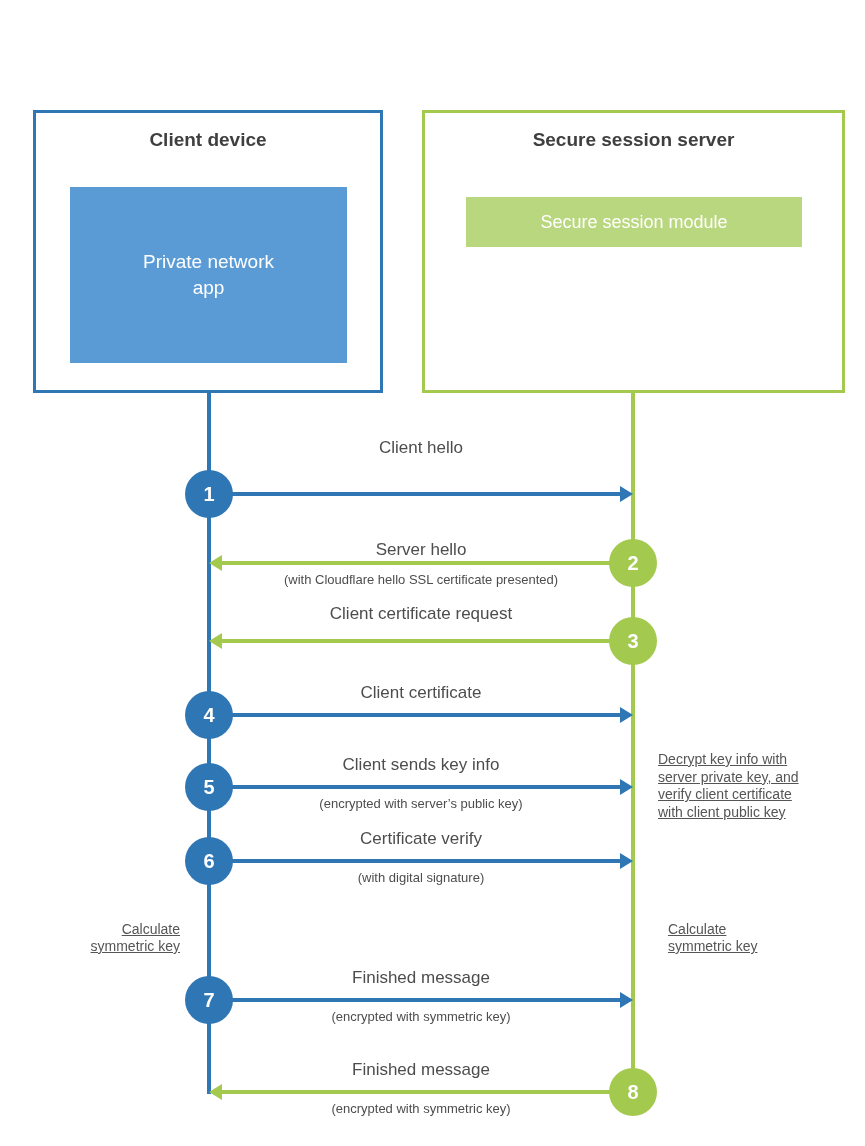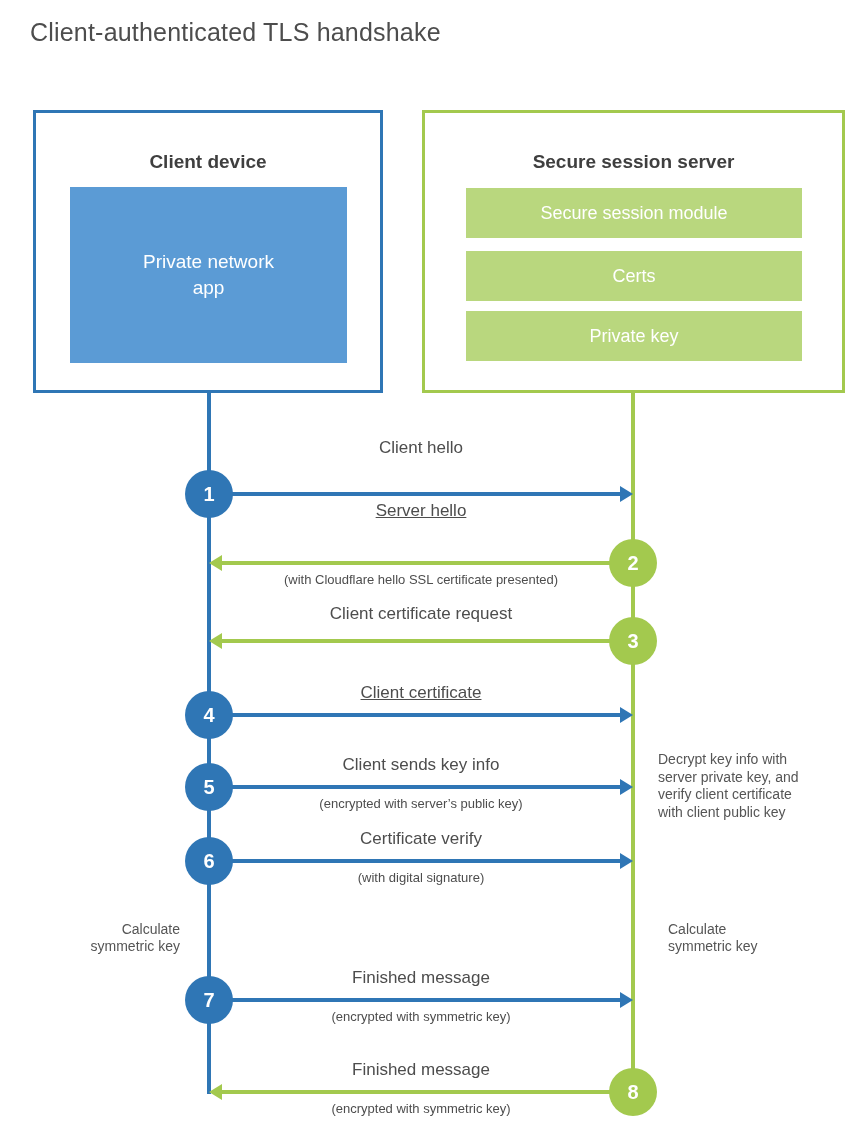--- a/index.html
+++ b/index.html
@@ -25,21 +25,21 @@
     position: absolute;
     top: 110px;
     height: 283px;
     background: #ffffff;
   }
   #client-box { left: 33px; width: 350px; border: 3px solid var(--blue); }
   #server-box { left: 422px; width: 423px; border: 3px solid var(--green); }
   .actor-title {
     width: 100%;
     text-align: center;
-    padding-top: 38px;
+    padding-top: 16px;
     font-size: 19px;
     font-weight: bold;
     color: #3f3f3f;
   }
   .client-app {
     position: absolute;
     left: 70px; top: 187px;
     width: 277px; height: 176px;
     background: var(--blueFill);
     color: #ffffff;
@@ -92,79 +92,77 @@
     text-align: center;
     font-size: 13px;
     color: #4d4d4d;
   }
   .side-note {
     position: absolute;
     font-size: 14px;
     line-height: 17px;
     color: #555555;
     white-space: pre-line;
+    text-decoration: underline;
   }
   #note-client-calc { left: 55px; top: 921px; width: 125px; text-align: right; }
   #note-server-calc { left: 668px; top: 921px; width: 130px; text-align: left; }
   #note-server-decrypt { left: 658px; top: 751px; width: 180px; line-height: 17.5px; }
 </style>
 </head>
 <body>
 
 <div id="canvas">
 
-  <div class="page-title">Client-authenticated TLS handshake</div>
 
   <div class="actor-box" id="client-box">
     <div class="actor-title">Client device</div>
   </div>
 
   <div class="actor-box" id="server-box">
     <div class="actor-title">Secure session server</div>
   </div>
 
   <div class="client-app">Private network
 app</div>
 
-  <div class="server-bar" style="top:188px">Secure session module</div>
-  <div class="server-bar" style="top:251px">Certs</div>
-  <div class="server-bar" style="top:311px">Private key</div>
+  <div class="server-bar" style="top:197px">Secure session module</div>
 
   <div class="lifeline" id="client-lifeline"></div>
   <div class="lifeline" id="server-lifeline"></div>
 
   <div id="steps-layer">
   <div>
     <div class="msg-line" style="top: 492px; background: rgb(47, 118, 181); left: 229px; width: 391px;"></div>
     <div class="msg-head" style="left: 620px; border-left: 13px solid rgb(47, 118, 181); top: 486px;"></div>
     <div class="msg-label" style="top: 438px;">Client hello</div>
 
     <div class="step-circle" style="background: rgb(47, 118, 181); left: 185px; top: 470px;">1</div>
   </div>
 
   <div>
     <div class="msg-line" style="top: 561px; background: rgb(163, 201, 78); left: 222px; width: 391px;"></div>
     <div class="msg-head" style="left: 209px; border-right: 13px solid rgb(163, 201, 78); top: 555px;"></div>
-    <div class="msg-label" style="top: 501px; text-decoration: underline;">Server hello</div>
+    <div class="msg-label" style="top: 540px;">Server hello</div>
     <div class="msg-sublabel" style="top: 572px;">(with Cloudflare hello SSL certificate presented)</div>
     <div class="step-circle" style="background: rgb(163, 201, 78); left: 609px; top: 539px;">2</div>
   </div>
 
   <div>
     <div class="msg-line" style="top: 639px; background: rgb(163, 201, 78); left: 222px; width: 391px;"></div>
     <div class="msg-head" style="left: 209px; border-right: 13px solid rgb(163, 201, 78); top: 633px;"></div>
     <div class="msg-label" style="top: 604px;">Client certificate request</div>
 
     <div class="step-circle" style="background: rgb(163, 201, 78); left: 609px; top: 617px;">3</div>
   </div>
 
   <div>
     <div class="msg-line" style="top: 713px; background: rgb(47, 118, 181); left: 229px; width: 391px;"></div>
     <div class="msg-head" style="left: 620px; border-left: 13px solid rgb(47, 118, 181); top: 707px;"></div>
-    <div class="msg-label" style="top: 683px; text-decoration: underline;">Client certificate</div>
+    <div class="msg-label" style="top: 683px;">Client certificate</div>
 
     <div class="step-circle" style="background: rgb(47, 118, 181); left: 185px; top: 691px;">4</div>
   </div>
 
   <div>
     <div class="msg-line" style="top: 785px; background: rgb(47, 118, 181); left: 229px; width: 391px;"></div>
     <div class="msg-head" style="left: 620px; border-left: 13px solid rgb(47, 118, 181); top: 779px;"></div>
     <div class="msg-label" style="top: 755px;">Client sends key info</div>
     <div class="msg-sublabel" style="top: 796px;">(encrypted with server’s public key)</div>
     <div class="step-circle" style="background: rgb(47, 118, 181); left: 185px; top: 763px;">5</div>

